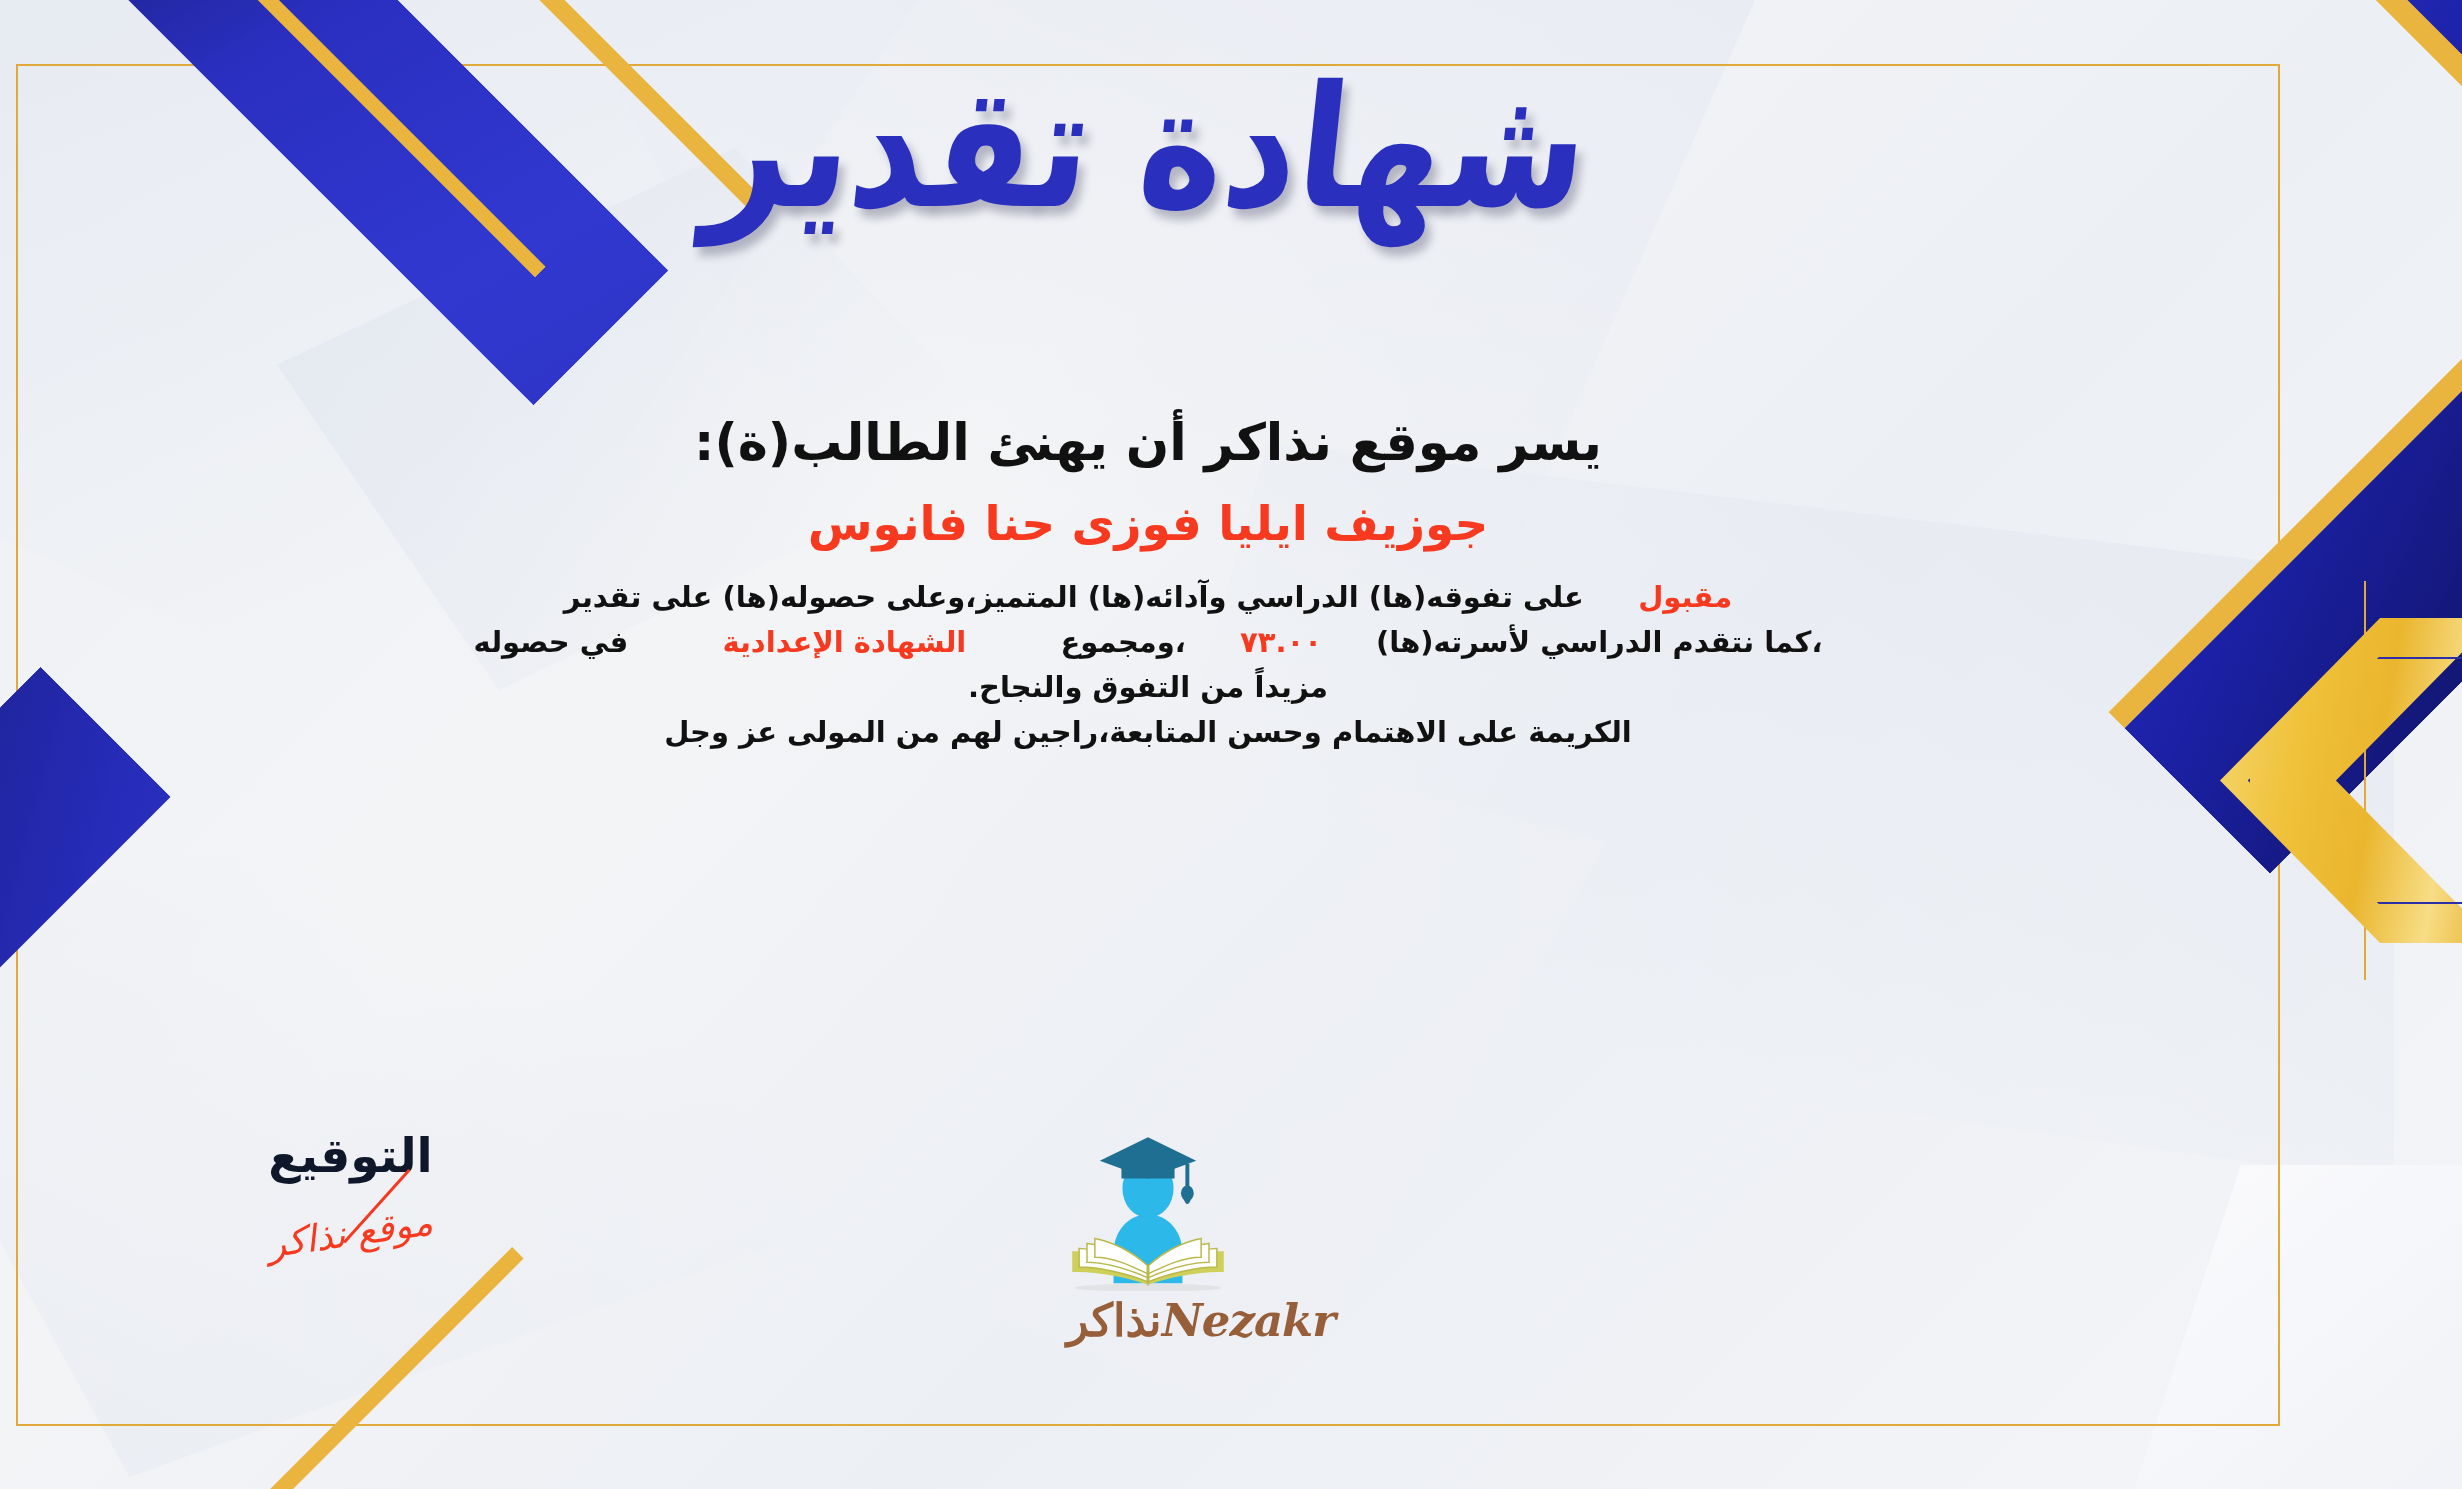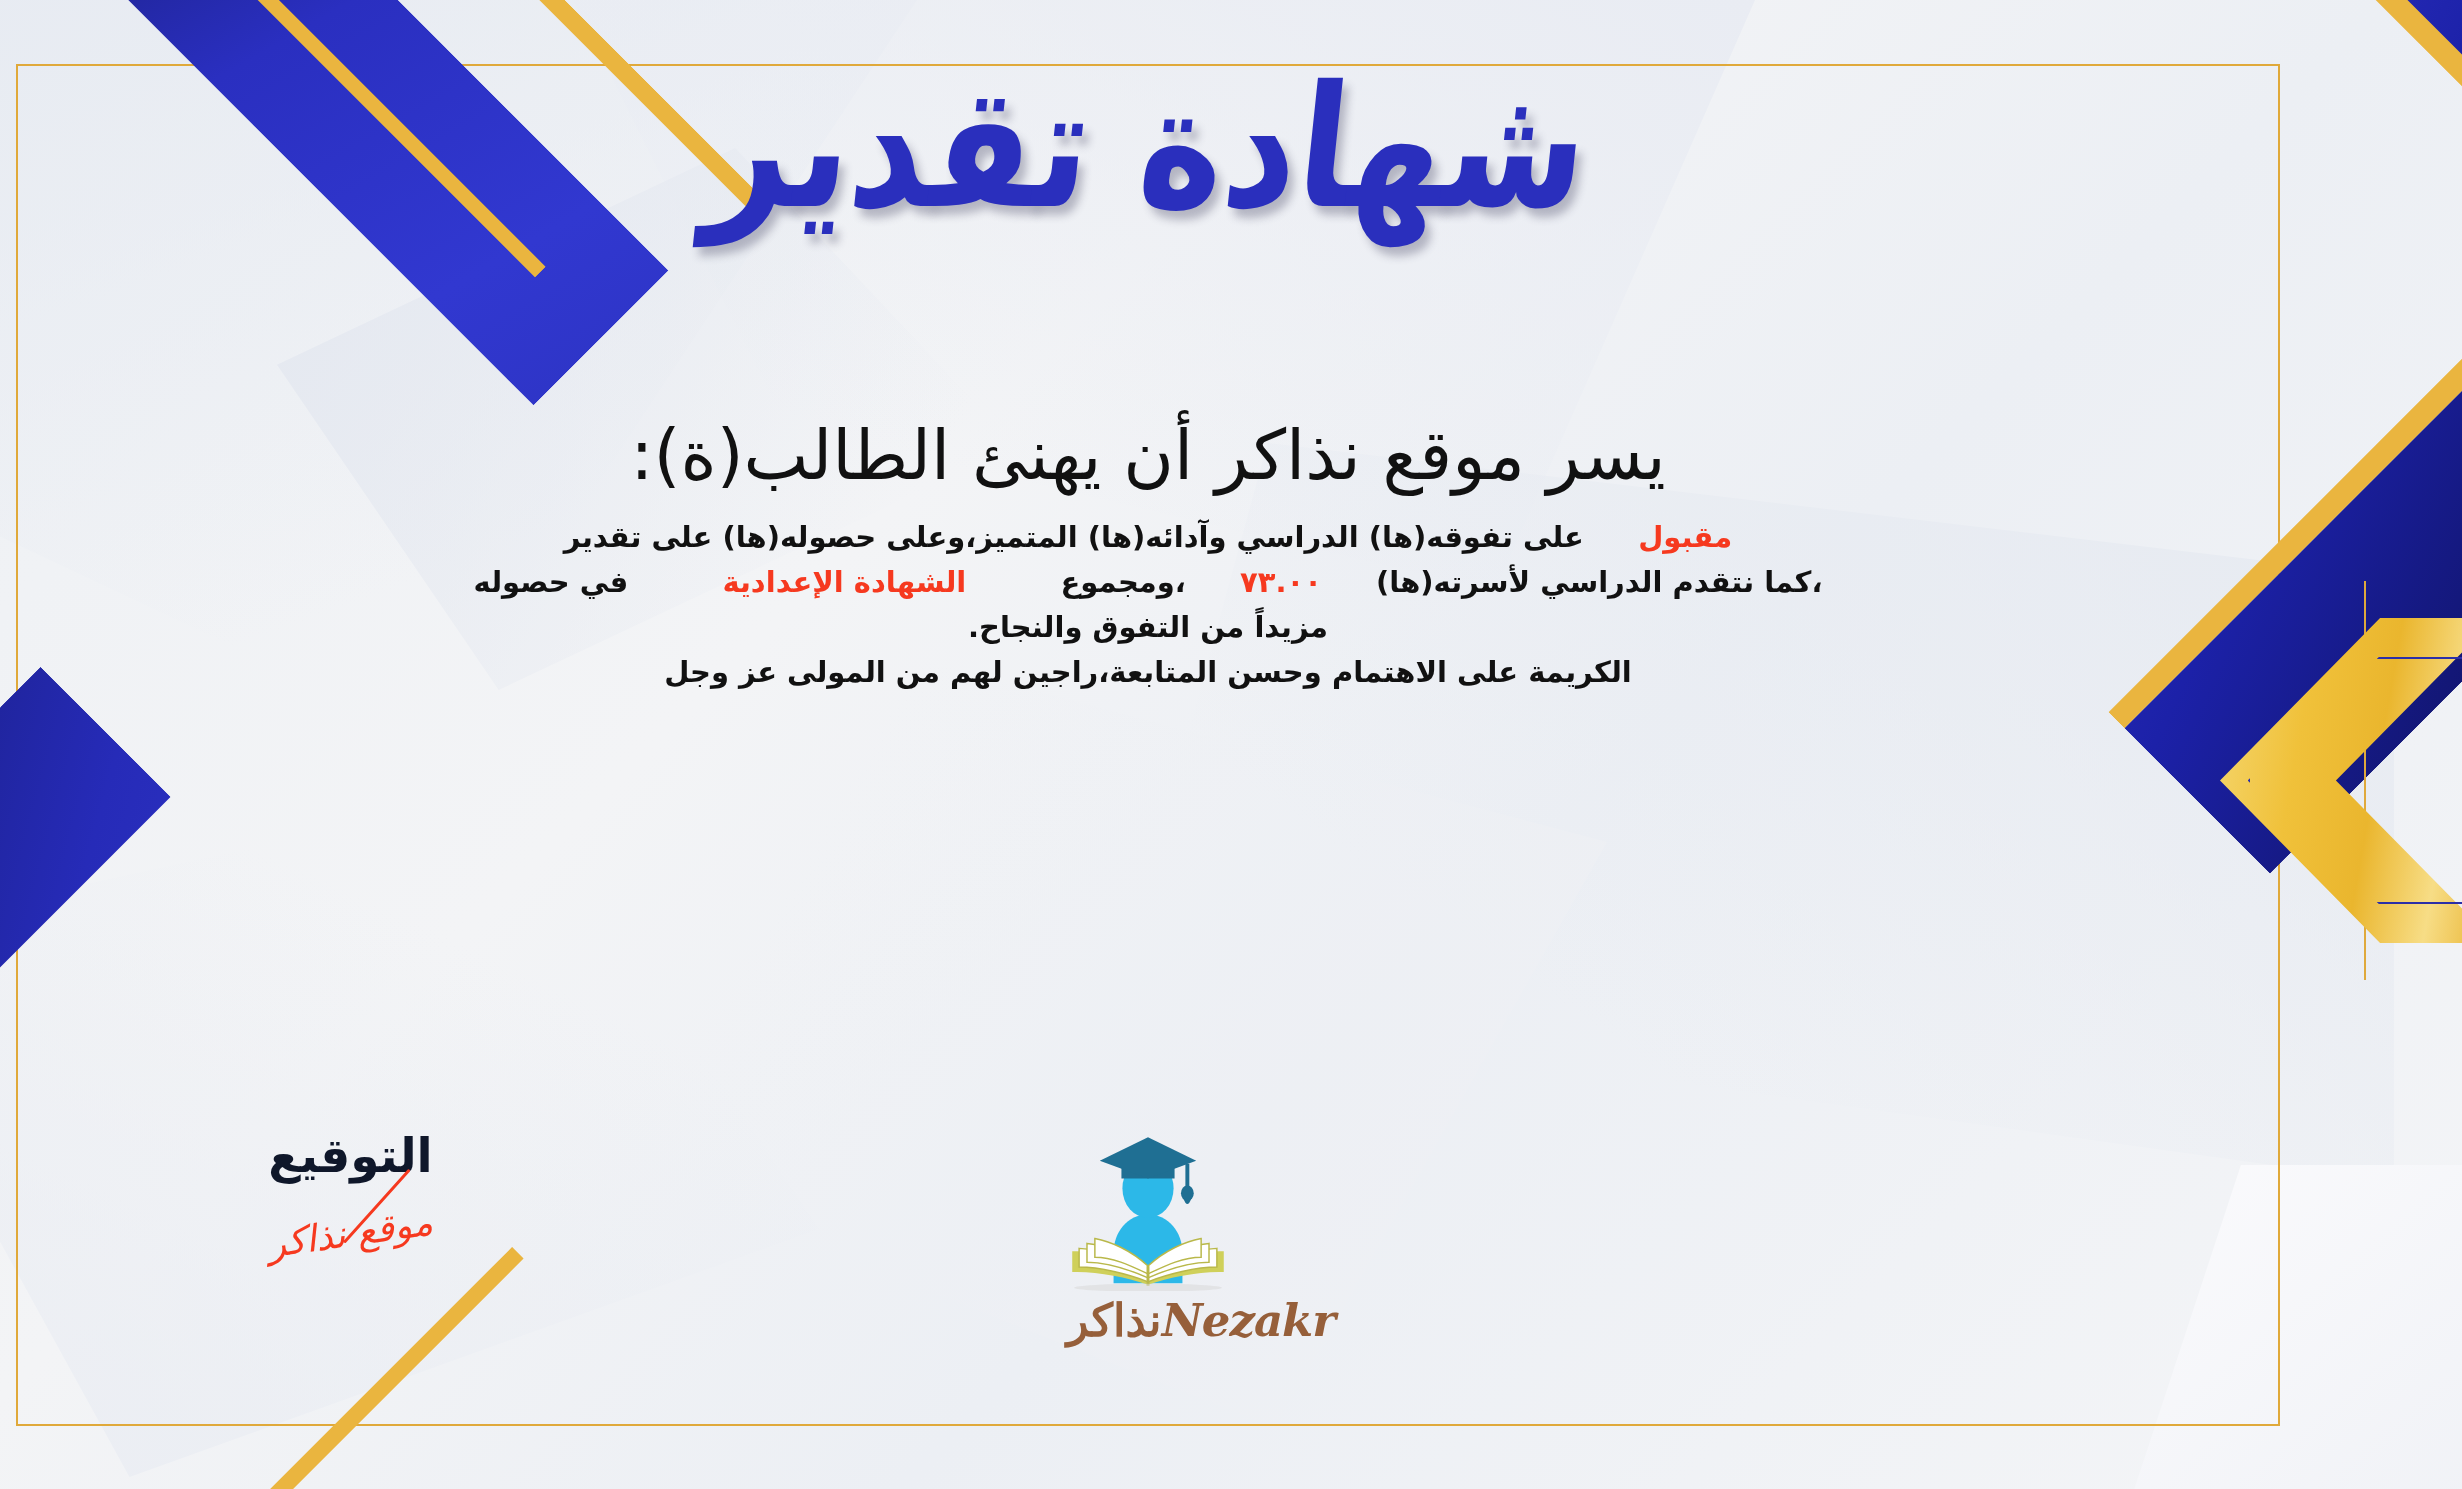--- a/index.html
+++ b/index.html
@@ -151,22 +151,22 @@
 
   
   .body-wrap{
     position:absolute;
     top:409px;left:256px;right:256px;
     direction:rtl;
     text-align:center;
     color:#111;
   }
   .greeting{
-    font-size:69px;
-    font-weight:400;
+    font-size:51px;
+    font-weight:700;
     line-height:1.35;
     margin-bottom:12.8px;
     color:#111;
   }
   .student-name{
     font-size:47px;
     font-weight:700;
     color:#f6391f;
     line-height:1.4;
     margin-bottom:18.7px;
@@ -273,20 +273,21 @@
   </div>
 
   <div class="title-wrap">
     <div class="title">شهادة تقدير</div>
   </div>
 
   <div class="body-wrap">
 
     <div class="greeting">يسر موقع نذاكر أن يهنئ الطالب(ة):</div>
 
+    <div class="student-name">جوزيف ايليا فوزى حنا فانوس</div>
 
     <div class="para">
 
       <span class="row">
         <span class="hl">مقبول</span>
         <span class="sp"></span>
         <span>على تفوقه(ها) الدراسي وآدائه(ها) المتميز،وعلى حصوله(ها) على تقدير</span>
       </span>
 
       <span class="row">

